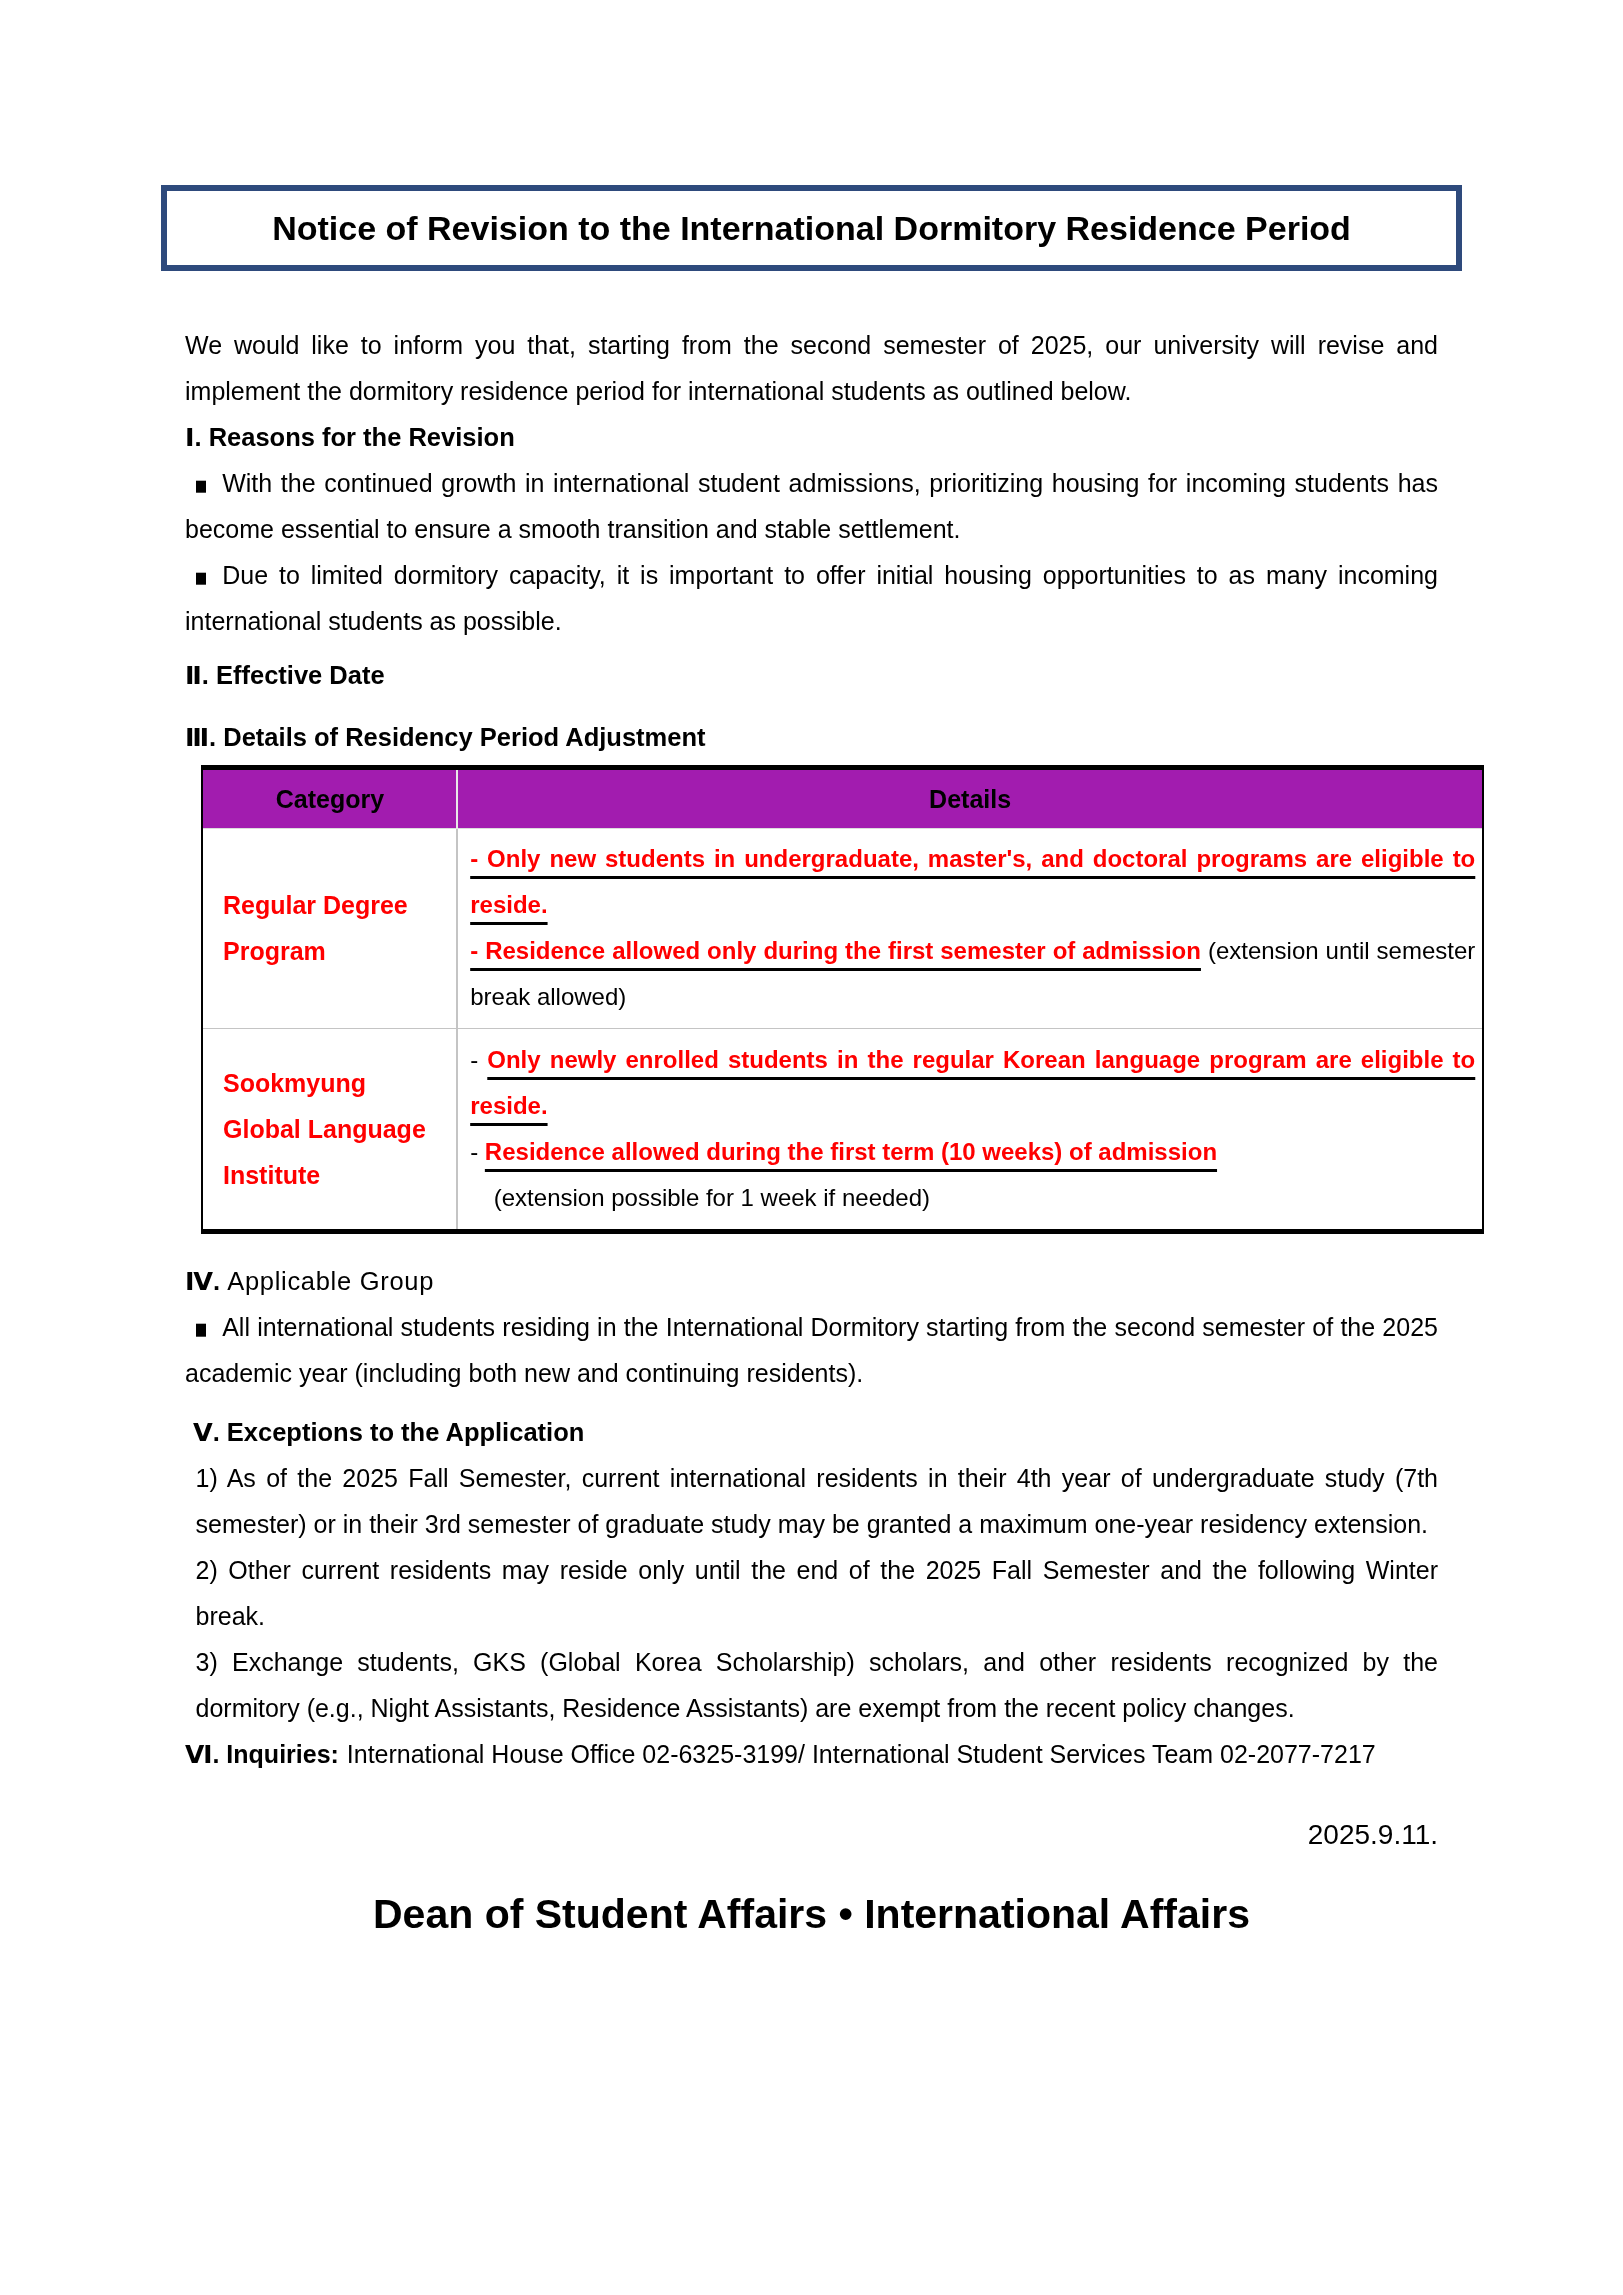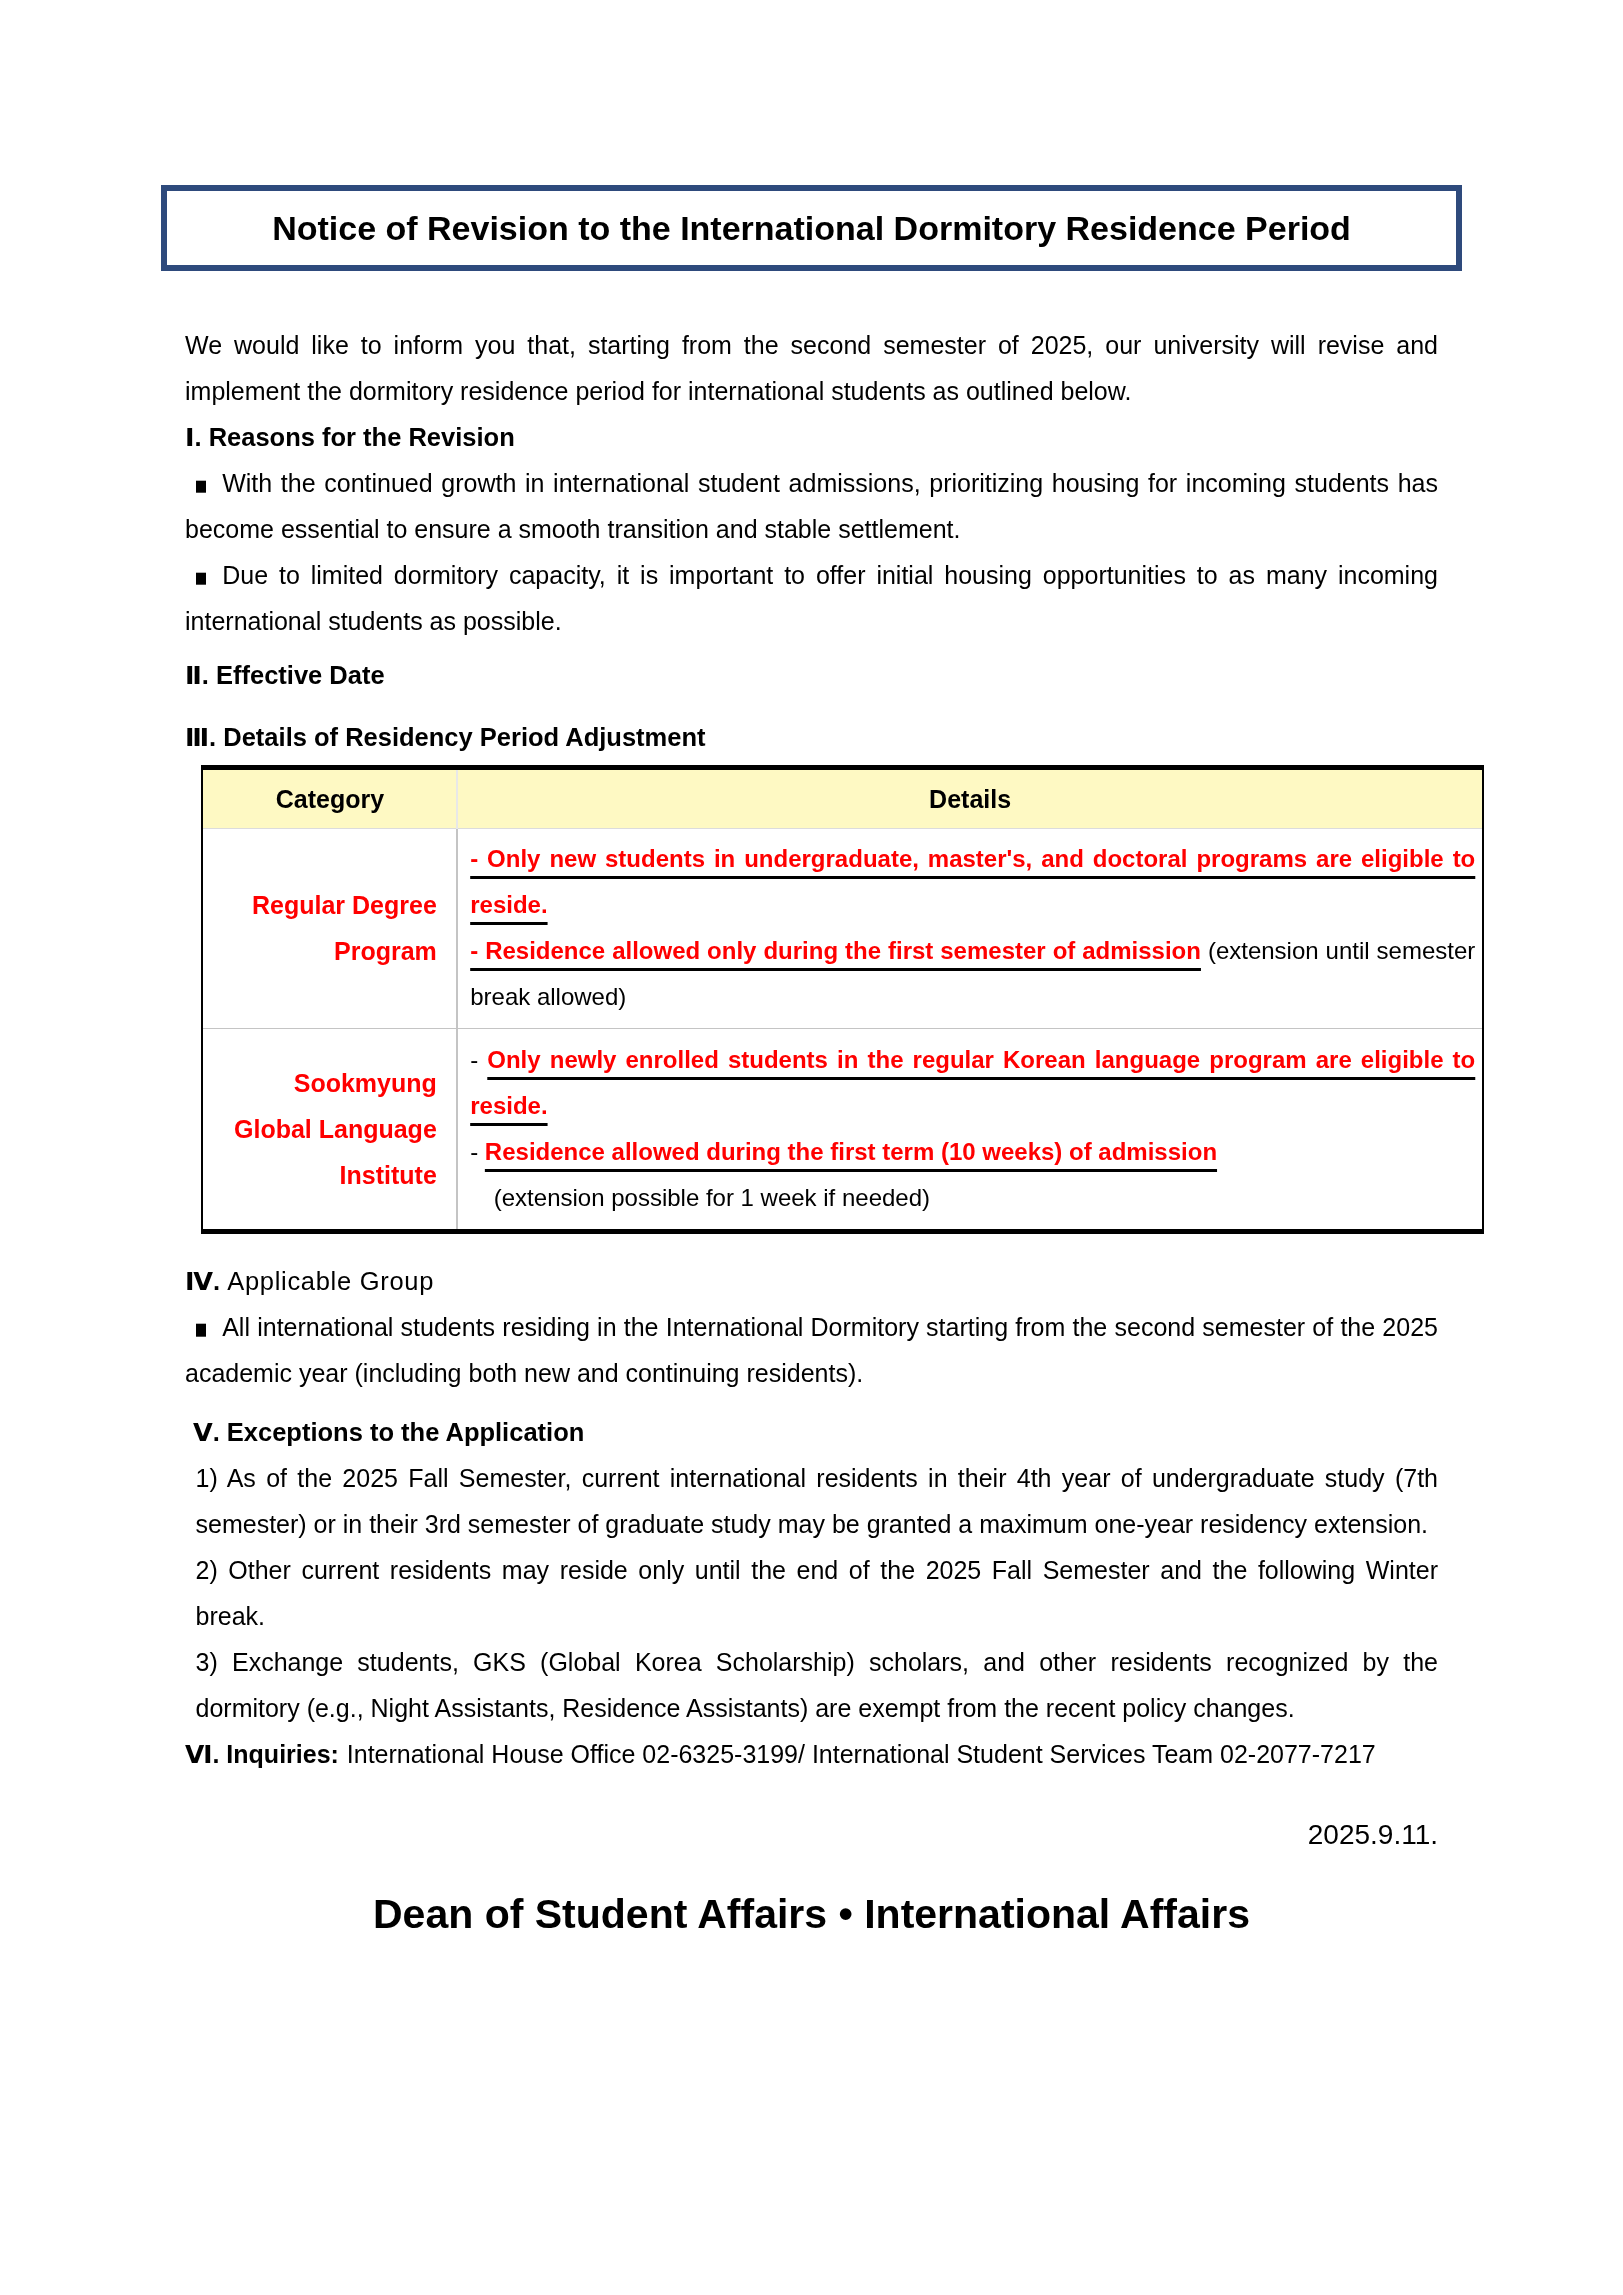--- a/index.html
+++ b/index.html
@@ -39,32 +39,32 @@
   table.res-table{
     border-collapse:collapse;
     width:calc(100% + 29.4px);
     margin:5.2px 0 0 16.4px;
     border:2px solid #000;
     border-top-width:5.9px;
     border-bottom-width:5.9px;
     table-layout:fixed;
   }
   .res-table th{
-    background:#fef9c3;
+    background:#a21caf;
     font-size:25px;font-weight:bold;color:#000;
     padding:5.9px 0;text-align:center;
     border-bottom:1.3px solid #dcdcdc;
   }
   .res-table th.th-det,.res-table td.det{border-left:2px solid #c4c4c4;}
   .res-table th.th-det{border-left-color:#e8e8e8;}
   .res-table td{vertical-align:middle;}
   .res-table tbody tr + tr td{border-top:1.3px solid #c4c4c4;}
   td.cat{
     width:255px;
-    text-align:right;
+    text-align:left;
     font-weight:bold;color:#FF0000;
     font-size:25px;line-height:46px;
     padding:6.5px 19.6px;
   }
   td.det{
     font-size:24px;line-height:46px;
     padding:7.9px 6.5px 7.9px 11.8px;
   }
   td.det p{margin:0;text-align:justify;}
   .red-u{

